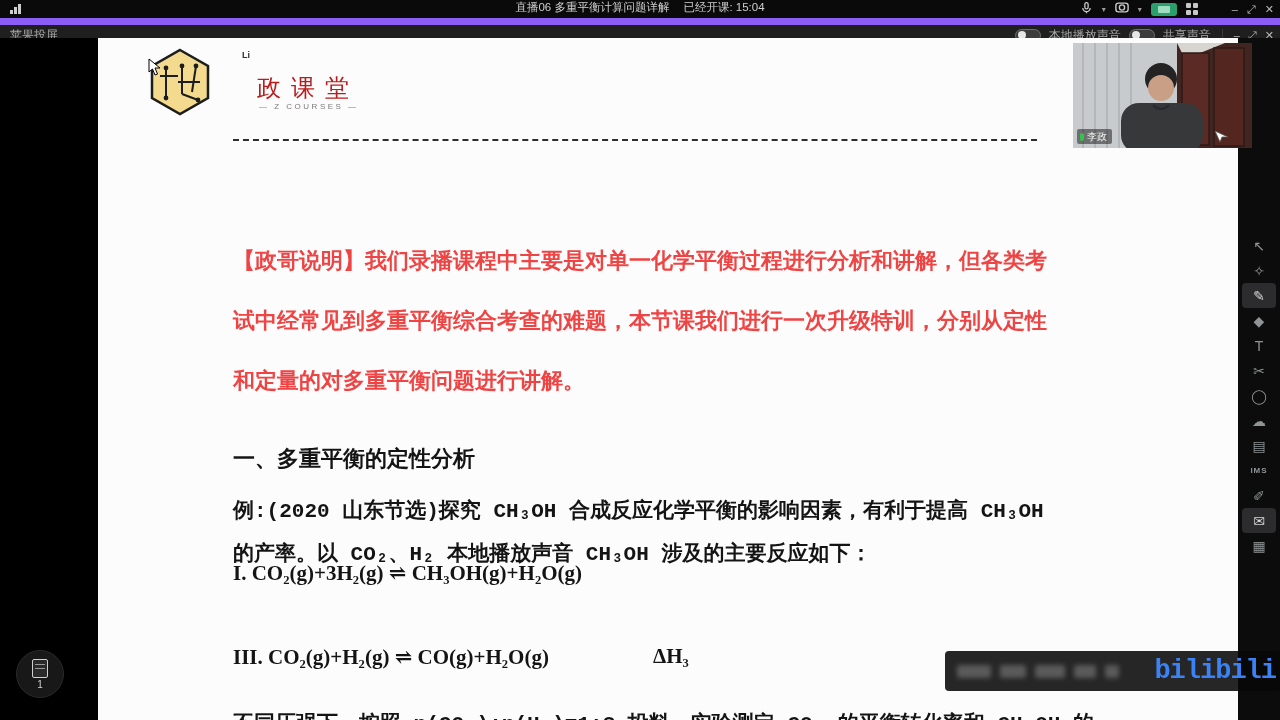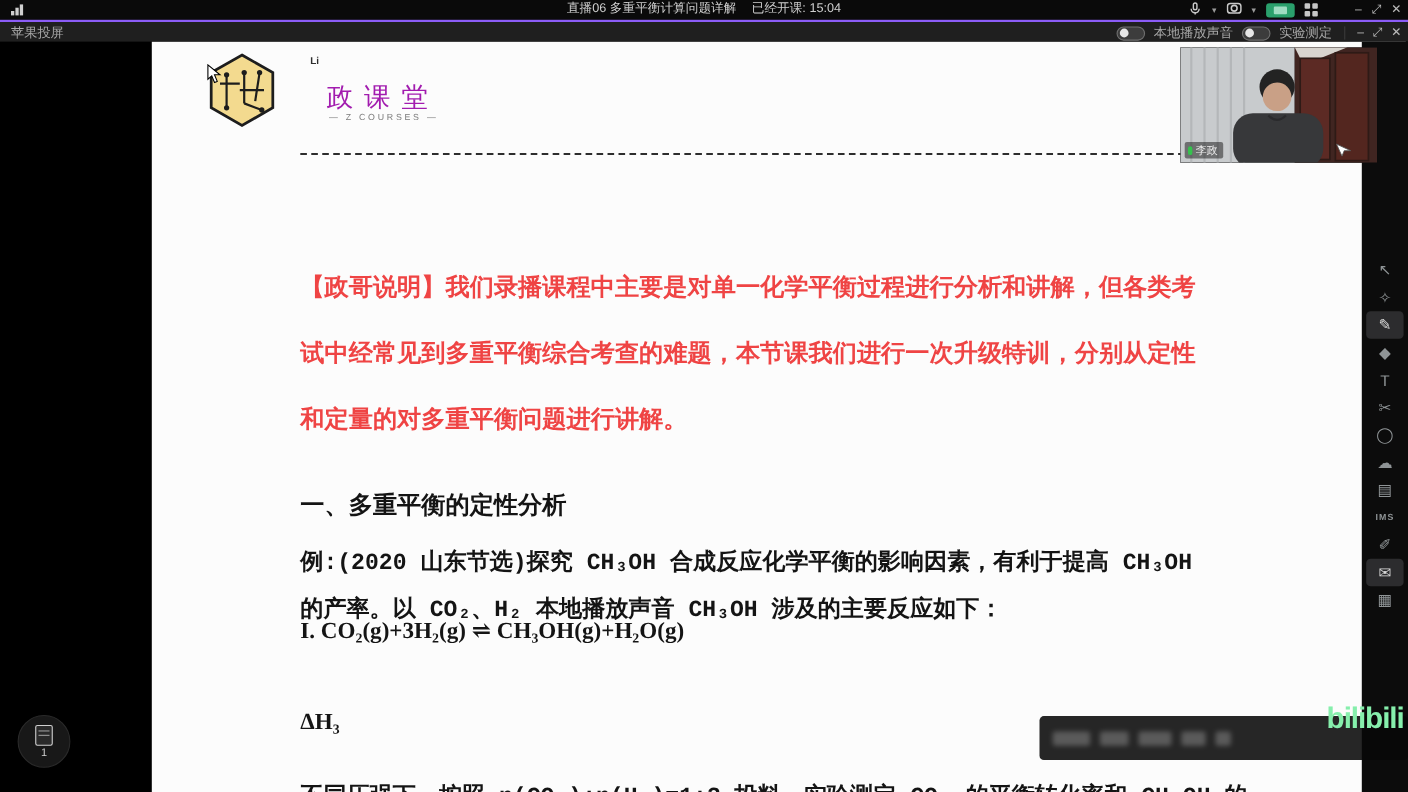--- a/index.html
+++ b/index.html
@@ -19,52 +19,52 @@
   .caret{color:#9a9a9a;font-size:8px;}
   .share-btn{width:26px;height:13px;border-radius:3px;background:#2aa06c;position:relative;}
   .share-btn i{position:absolute;left:7px;top:3px;width:12px;height:7px;background:#9fdcc2;border-radius:1px;display:block;}
   .grid-ic{display:grid;grid-template-columns:5px 5px;grid-template-rows:5px 5px;gap:2px;}
   .grid-ic i{background:#c7c7c7;border-radius:1px;display:block;}
   .winctl{color:#b9b9b9;font-size:11px;line-height:18px;cursor:default;}
   .ctlgap{width:16px;}
 
   
   .subbar{position:absolute;left:0;top:18px;width:1280px;height:20px;background:#1f1f1f;
-          border-top:2px solid #8b5cf6;box-sizing:border-box;display:flex;align-items:center;
+          border-top:7px solid #8b5cf6;box-sizing:border-box;display:flex;align-items:center;
           color:#a8a8a8;font-size:12px;}
   .airplay{position:absolute;left:10px;top:0;line-height:20px;}
   .sb-right{position:absolute;right:6px;top:0;height:20px;display:flex;align-items:center;gap:8px;}
   .toggle{width:26px;height:13px;border-radius:7px;background:#3c3c3c;border:1px solid #6f6f6f;
           position:relative;display:inline-block;box-sizing:border-box;}
   .toggle i{position:absolute;left:2px;top:1.5px;width:8px;height:8px;border-radius:50%;background:#e6e6e6;display:block;}
   .sb-div{width:1px;height:12px;background:#3a3a3a;margin:0 3px;}
 
   
   .stage{position:absolute;left:0;top:38px;width:1280px;height:682px;background:#000;}
 
   
-  .page{position:absolute;left:98px;top:0;width:1140px;height:682px;background:#fcfcfc;color:#141414;margin-left:40px;}
+  .page{position:absolute;left:98px;top:0;width:1140px;height:682px;background:#fcfcfc;color:#141414;}
   .divider{position:absolute;left:135px;top:101px;width:804px;border-top:2px dashed #2d2d2d;}
   .doc-title{position:absolute;left:135px;top:112px;width:804px;margin:0;text-align:center;
              font-family:"Liberation Serif","DejaVu Serif",serif;font-size:30px;font-weight:bold;}
   .pline{position:absolute;left:135px;width:810px;font-size:22px;font-weight:bold;color:#ef4444;
          font-family:"Liberation Sans","DejaVu Sans",sans-serif;}
   .heading{position:absolute;left:135px;top:388px;font-size:22px;font-weight:bold;}
   .serifline{position:absolute;left:135px;width:810px;font-family:Liberation Mono, monospace;
              font-size:21px;font-weight:600;}
   .rxn{position:absolute;left:135px;width:810px;display:flex;
        font-family:"Liberation Serif","DejaVu Serif","DejaVu Sans",serif;font-size:21px;font-weight:bold;}
   .rxn .eq{display:inline-block;width:420px;}
 
   
   .logo{position:absolute;left:47px;top:8px;width:240px;height:80px;}
   .hex{position:absolute;left:3px;top:2px;}
   .logo-badge{position:absolute;left:97px;top:4px;font-size:9px;font-weight:bold;color:#2e2e2e;}
   .brand{position:absolute;left:112px;top:26px;font-family:Liberation Mono, monospace;
-         font-size:24px;letter-spacing:10px;color:#a21caf;}
+         font-size:24px;letter-spacing:10px;color:#b91c1c;}
   .tagline{position:absolute;left:114px;top:56px;font-size:8px;letter-spacing:2.5px;color:#7a7a7a;}
 
   
   .sidebar{position:absolute;right:0;top:0;width:42px;height:682px;background:#0c0c0c;}
   .tools{list-style:none;margin:0;padding:0;position:absolute;top:195px;left:0;width:42px;}
   .tool{height:25px;display:flex;align-items:center;justify-content:center;color:#8f9496;
         font-size:14px;cursor:pointer;}
   .tool.active{background:#2c2c2e;border-radius:4px;margin:0 4px;color:#d8d8d8;}
   .tool .tiny{font-size:8px;letter-spacing:1px;font-weight:bold;}
 
@@ -86,22 +86,22 @@
   .pager .thumb i:nth-child(1){top:4px}.pager .thumb i:nth-child(2){top:8px}
   .pager .pnum{color:#cfcfcf;font-size:10px;margin-top:1px;}
 
   
   .wm-band{position:absolute;left:945px;top:613px;width:335px;height:40px;background:rgba(8,8,8,.88);
            border-radius:4px;display:flex;align-items:center;}
   .wm-blobs{display:flex;gap:9px;margin-left:12px;filter:blur(2.5px);opacity:.45;}
   .wm-blobs i{display:block;height:13px;background:#9a9a9a;border-radius:2px;}
   .wm-blobs i:nth-child(1){width:34px}.wm-blobs i:nth-child(2){width:26px}
   .wm-blobs i:nth-child(3){width:30px}.wm-blobs i:nth-child(4){width:22px}.wm-blobs i:nth-child(5){width:14px}
-  .wm-logo{position:absolute;right:4px;bottom:22px;color:#86efac;font-size:27px;font-weight:bold;
-           letter-spacing:-1px;font-family:Liberation Sans, sans-serif;}
+  .wm-logo{position:absolute;right:4px;bottom:5px;color:#3b82f6;font-size:27px;font-weight:bold;
+           letter-spacing:-1px;font-family:Liberation Mono, monospace;}
 </style>
 </head>
 <body>
 
 <div class="app">
 
   <header class="titlebar">
     <div class="signal">
         <i></i>
         <i></i>
@@ -146,21 +146,21 @@
   <div class="subbar">
     <span class="airplay nw">苹果投屏</span>
     <div class="sb-right">
       <span class="toggle">
           <i></i>
         </span>
       <span class="nw">本地播放声音</span>
       <span class="toggle">
           <i></i>
         </span>
-      <span class="nw">实验测定</span>
+      <span class="nw">共享声音</span>
       <span class="sb-div"></span>
       <span class="winctl">–</span>
       <span class="winctl">⤢</span>
       <span class="winctl">✕</span>
     </div>
   </div>
 
   <main class="stage">
 
     <section class="page">
@@ -200,20 +200,21 @@
 
       <h2 class="heading nw">一、多重平衡的定性分析</h2>
 
       <p class="serifline nw" style="top:437px">例:(2020 山东节选)探究 CH₃OH 合成反应化学平衡的影响因素，有利于提高 CH₃OH</p>
       <p class="serifline nw" style="top:480px">的产率。以 CO₂、H₂ 本地播放声音 CH₃OH 涉及的主要反应如下：</p>
 
       <div class="rxn" style="top:522px">
         <span class="eq nw">I.  CO₂(g)+3H₂(g) ⇌ CH₃OH(g)+H₂O(g)</span>
       </div>
       <div class="rxn" style="top:606px">
+        <span class="eq nw">III. CO₂(g)+H₂(g) ⇌ CO(g)+H₂O(g)</span>
         <span class="dh nw">ΔH₃</span>
       </div>
 
       <p class="serifline nw" style="top:650px">不同压强下，按照 n(CO₂):n(H₂)=1:3 投料，实验测定 CO₂ 的平衡转化率和 CH₃OH 的</p>
     </section>
 
     <aside class="sidebar">
       <ul class="tools">
         <li class="tool">
             <span>↖</span>

